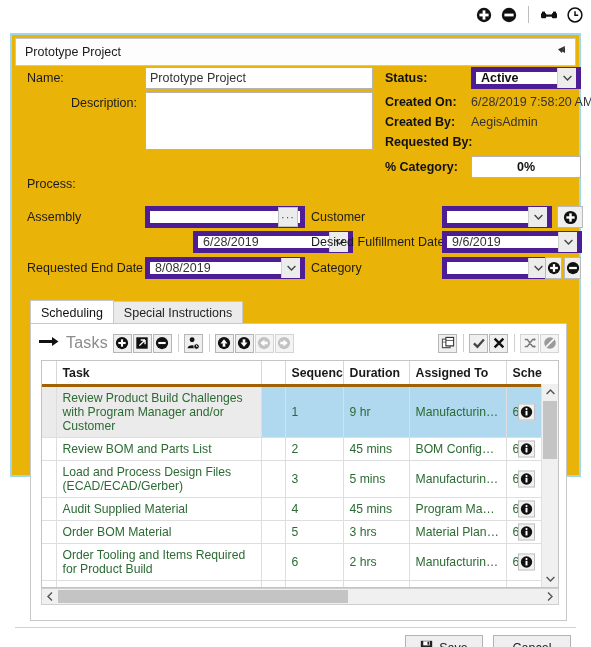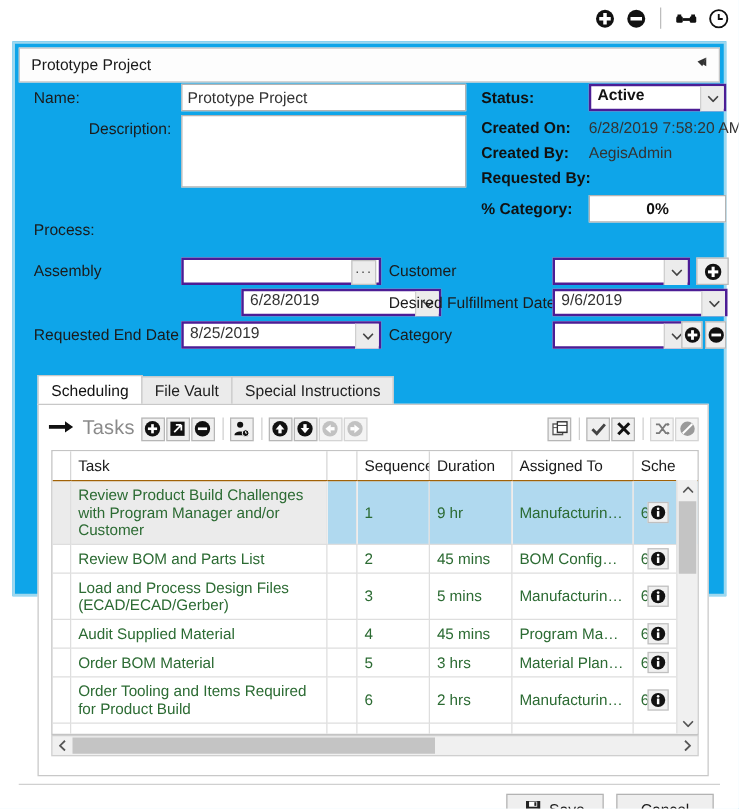--- a/index.html
+++ b/index.html
@@ -34,21 +34,21 @@
     width: 1px; height: 17px; background: #bdbdbd; margin-left: 11px; margin-right: 2px;
   }
 
   
   .window {
     position: absolute;
     left: 10px; top: 33px;
     width: 571px; height: 444px;
     box-sizing: border-box;
     border: 2px solid #9ed8ef;
-    background: #0ea5e9;
+    background: #eab308;
   }
   .titlebar {
     position: relative;
     margin: 3px 3px 0 3px;
     height: 26px;
     border: 1px solid #c6c6c6;
     background: #fdfdfd;
     display: flex;
     align-items: center;
   }
@@ -82,24 +82,25 @@
     padding: 0 4px;
     display: flex;
     align-items: center;
     height: 22px;
   }
   .fld.bold { font-weight: bold; color: #111; }
   .fld.center { justify-content: center; }
 
   .combo {
     box-sizing: border-box;
-    border: 2px solid #4c1d95;
+    border: 5px solid #4c1d95;
     background: #ffffff;
     height: 22px;
     display: flex;
+    align-items: center;
     position: relative;
   }
   .combo .txt { padding-left: 5px; font-size: 12.5px; color: #333; flex: 1; overflow:hidden; white-space:nowrap;}
   .combo .txt.bold { font-weight: bold; color: #111; }
   .combo .arrow {
     width: 18px; height: 20px;
     background: #ececec;
     border-left: 1px solid #cfcfcf;
     display:flex; align-items:center; justify-content:center;
     flex: 0 0 auto;
@@ -201,22 +202,22 @@
   table.tasks {
     border-collapse: collapse;
     table-layout: fixed;
     width: 516px;
     font-size: 12.2px;
   }
   table.tasks th {
     height: 23px;
     background: #ffffff;
     border-right: 1px solid #d6d6d6;
-    border-bottom: 1px solid #a16207;
-    font-weight: normal;
+    border-bottom: 3px solid #a16207;
+    font-weight: bold;
     text-align: left;
     padding: 0 6px;
     color: #1a1a1a;
     font-size: 12.3px;
     white-space: nowrap;
     overflow: hidden;
   }
   table.tasks td {
     border-right: 1px solid #dedede;
     border-bottom: 1px solid #dedede;
@@ -384,21 +385,21 @@
         <span class="txt">6/28/2019</span>
         <span class="arrow">
           <svg width="9" height="6" viewBox="0 0 9 6">
               <path d="M0.6 1 L4.5 5 L8.4 1" fill="none" stroke="#444" stroke-width="1.4"></path>
             </svg>
         </span>
       </div>
 
       <div style="position:absolute;left:12px;top:196px;" class="lbl">Requested End Date</div>
       <div style="position:absolute;left:130px;top:192px;width:160px;" class="combo">
-        <span class="txt">8/25/2019</span>
+        <span class="txt">8/08/2019</span>
         <span class="arrow">
           <svg width="9" height="6" viewBox="0 0 9 6">
               <path d="M0.6 1 L4.5 5 L8.4 1" fill="none" stroke="#444" stroke-width="1.4"></path>
             </svg>
         </span>
       </div>
 
       <div style="position:absolute;left:296px;top:145px;" class="lbl">Customer</div>
       <div style="position:absolute;left:427px;top:141px;width:110px;" class="combo">
         <span class="txt"></span>
@@ -471,23 +472,20 @@
       <div style="position:absolute;left:370px;top:95px;" class="lbl-b">% Category:</div>
       <div style="position:absolute;left:456px;top:91px;width:110px;" class="fld center bold">
         <span>0%</span>
       </div>
 
     </div>
 
     <div class="tabstrip">
       <div class="tab active">
         <span>Scheduling</span>
-      </div>
-      <div class="tab">
-        <span>File Vault</span>
       </div>
       <div class="tab">
         <span>Special Instructions</span>
       </div>
     </div>
 
     <div class="tabpanel">
 
       <div class="tasksbar">
         <span>

